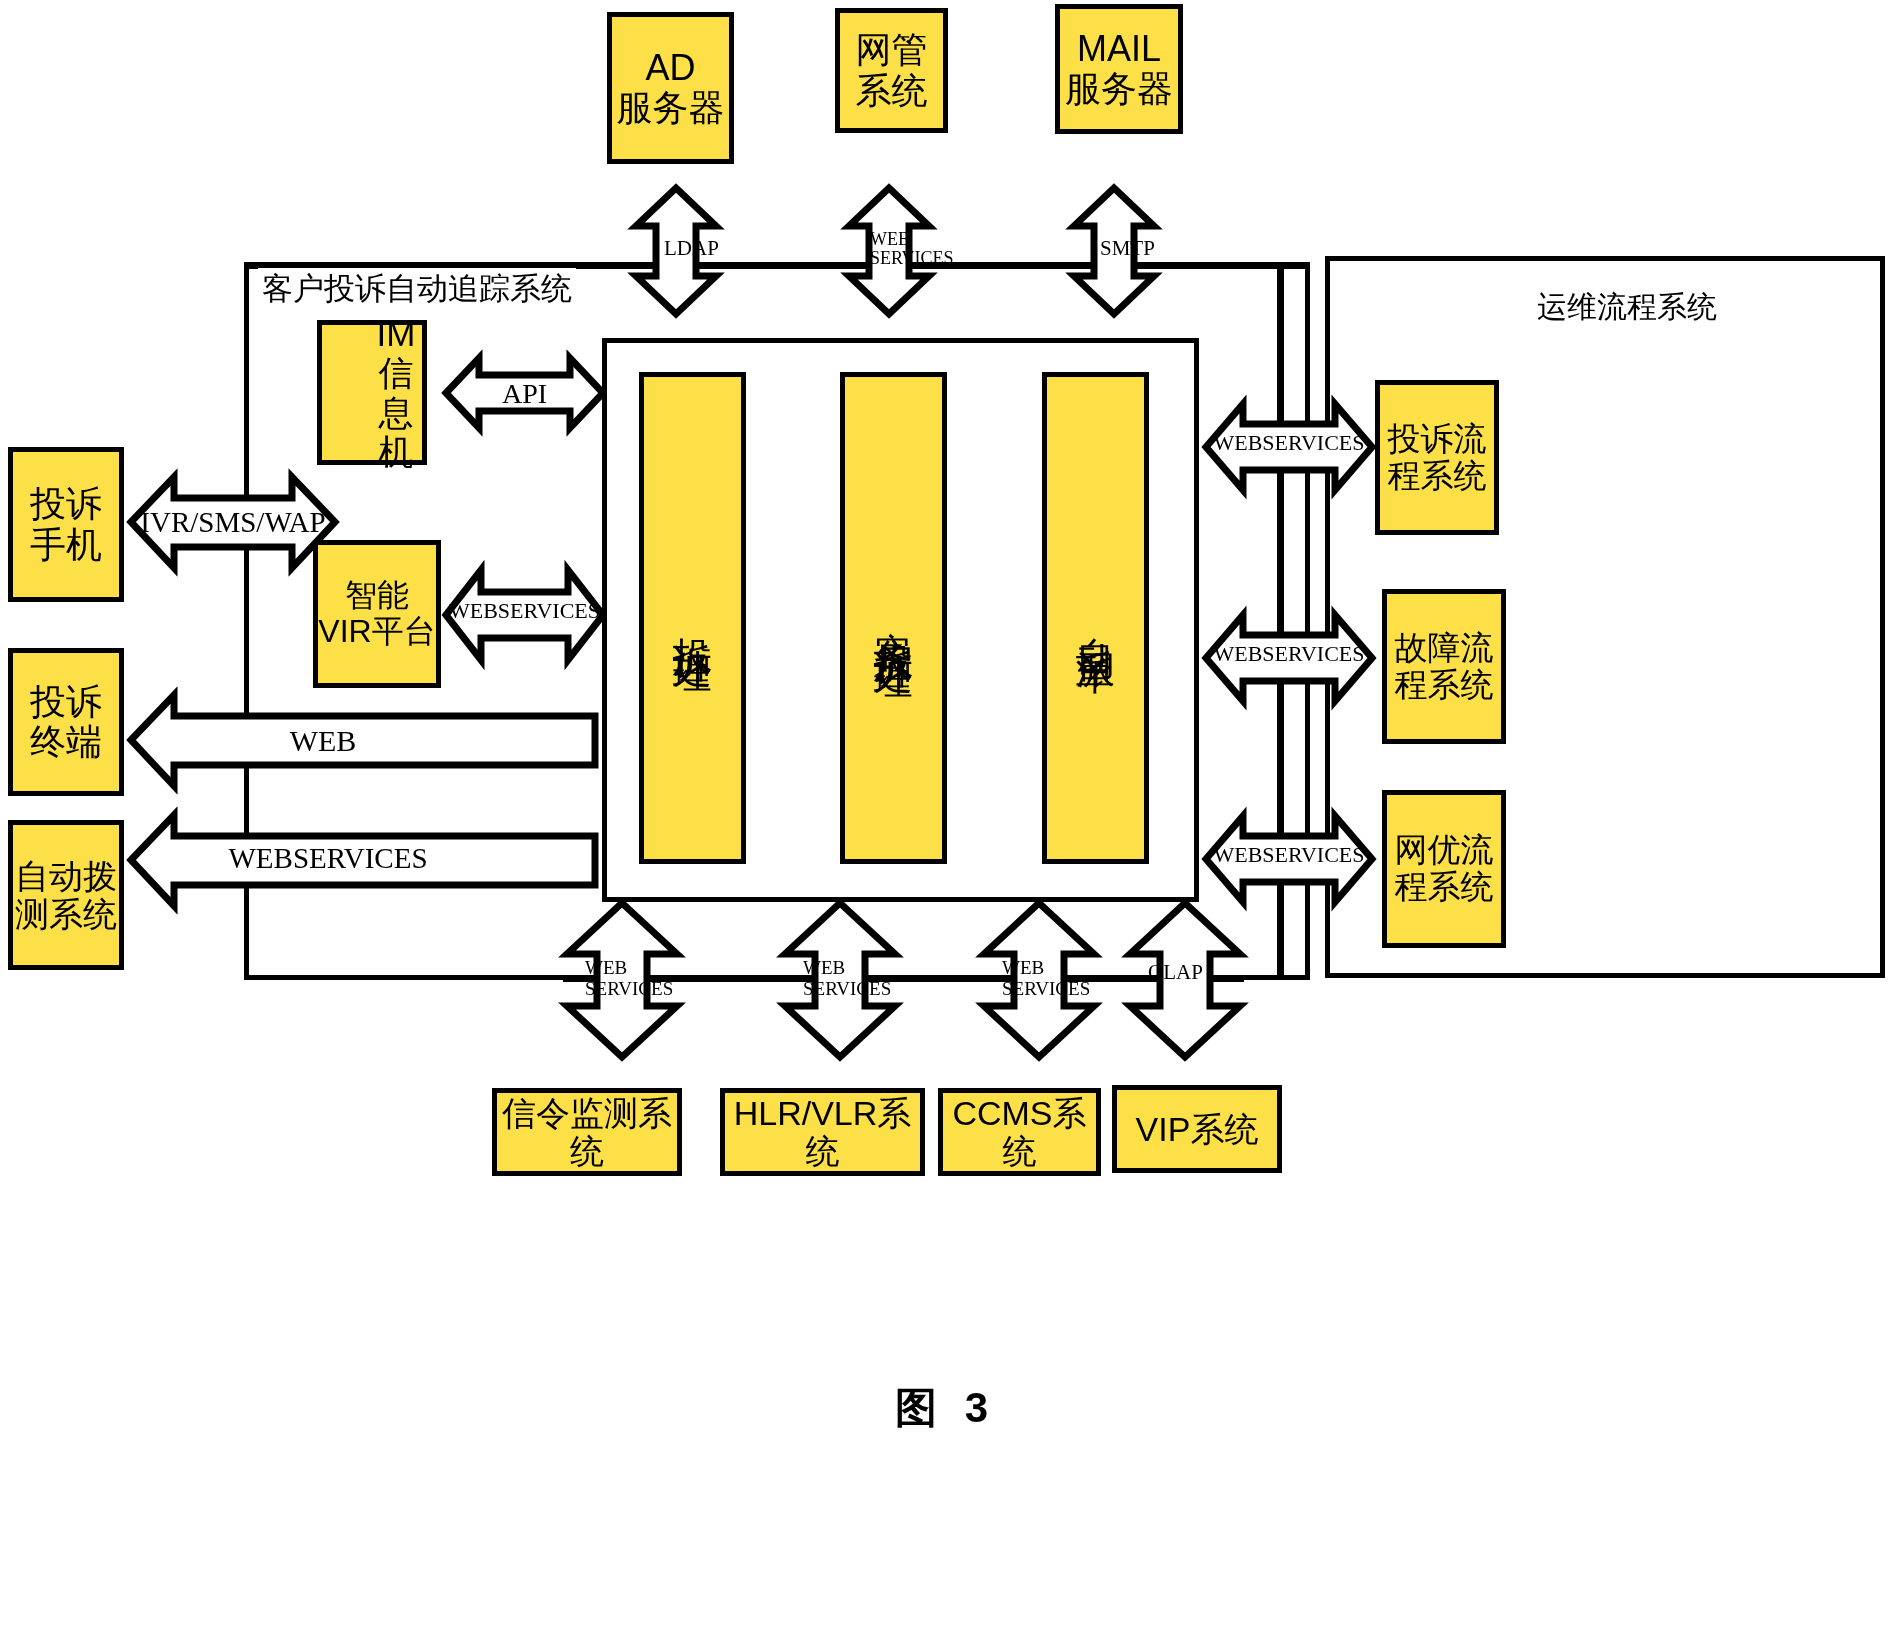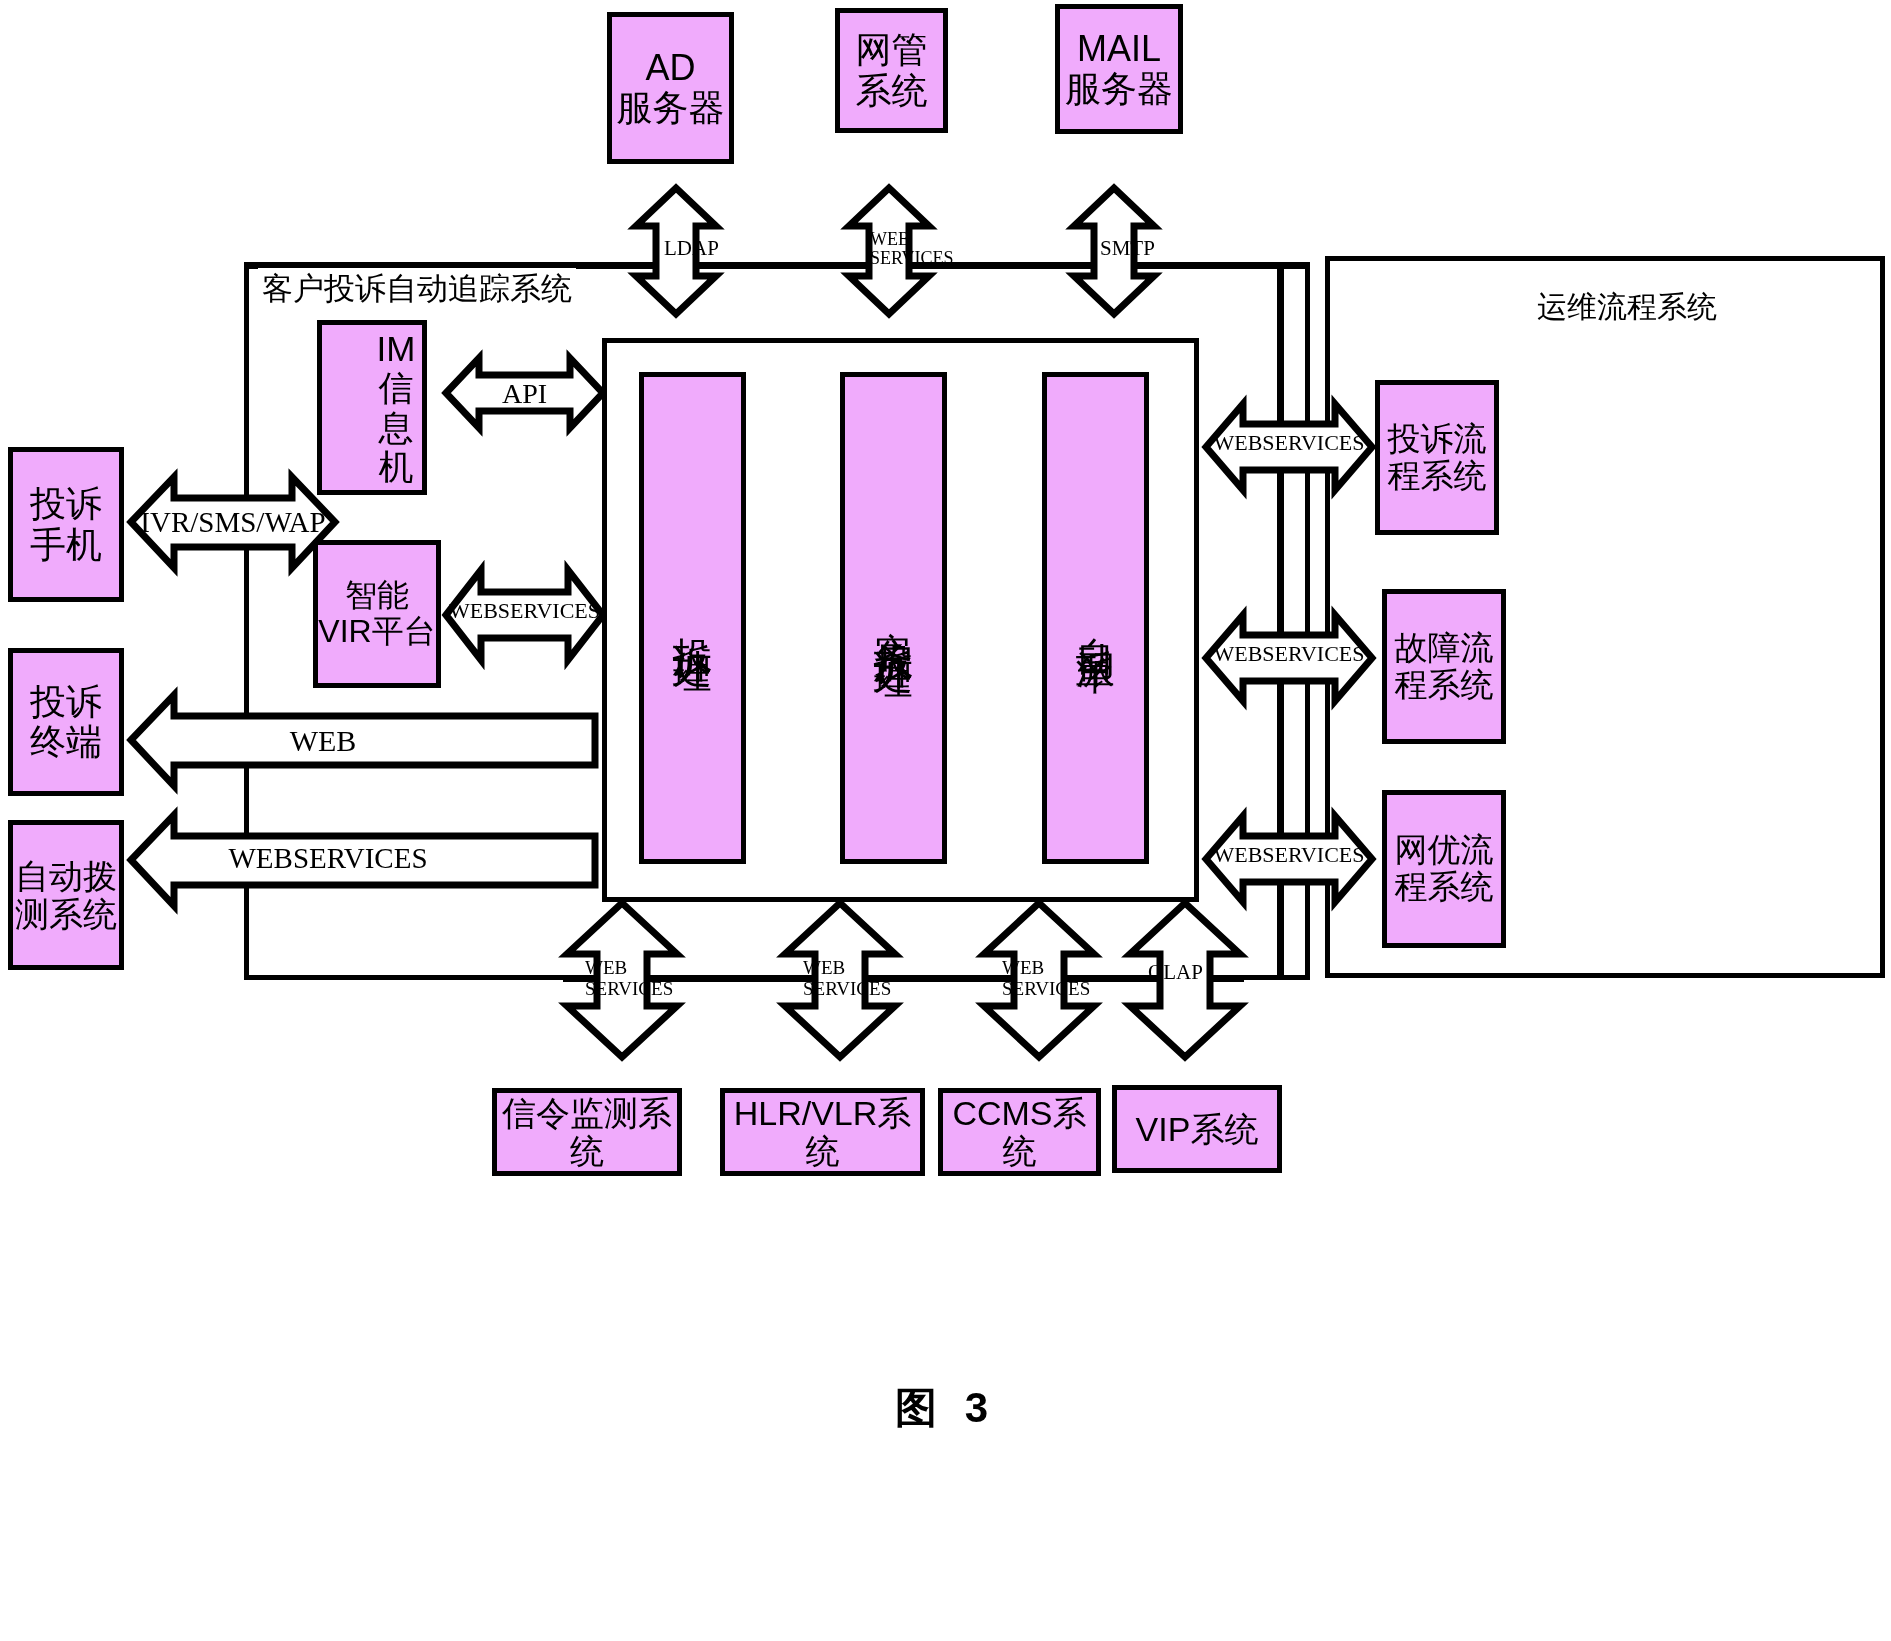--- a/index.html
+++ b/index.html
@@ -3,21 +3,21 @@
 <meta charset="utf-8">
 <style>
   html,body{margin:0;padding:0;background:#ffffff;}
   body{font-family:"Liberation Serif", serif;}
   #stage{position:relative;width:1891px;height:1641px;background:#fff;overflow:hidden;}
 
   
   .box{
     position:absolute;
     border:5px solid #000;
-    background:#f0abfc;
+    background:#fde047;
     box-sizing:border-box;
     display:flex;
     align-items:center;
     justify-content:center;
     text-align:center;
     font-family:"Liberation Serif", serif;
     color:#000;
     line-height:1.12;
     z-index:5;
   }
@@ -176,21 +176,21 @@
     <span class="alabel" style="left:110px;top:38px;width:170px;font-size:30px;">WEB</span>
   </div>
 
   <div class="arrow" style="left:128px;top:808px;width:470px;height:105px;">
     <svg width="470" height="105" viewBox="0 0 470 105">
       <polygon points="3,52 46,7 46,28 467,28 467,77 46,77 46,98" fill="#fff" stroke="#000" stroke-width="7" stroke-linejoin="miter"></polygon>
     </svg>
     <span class="alabel" style="left:70px;top:36px;width:260px;font-size:29px;">WEBSERVICES</span>
   </div>
 
-  <div class="box" style="left:317px;top:320px;width:110px;height:175px;font-size:35px;padding-left:48px;">
+  <div class="box" style="left:317px;top:320px;width:110px;height:145px;font-size:35px;padding-left:48px;">
     <span class="txt cjk">IM信
 息机</span>
   </div>
   <div class="box" style="left:313px;top:540px;width:128px;height:148px;font-size:32px;">
     <span class="txt cjk">智能
 VIR平台</span>
   </div>
 
   <div class="arrow" style="left:443px;top:352px;width:163px;height:82px;">
     <svg width="163" height="82" viewBox="0 0 163 82">

